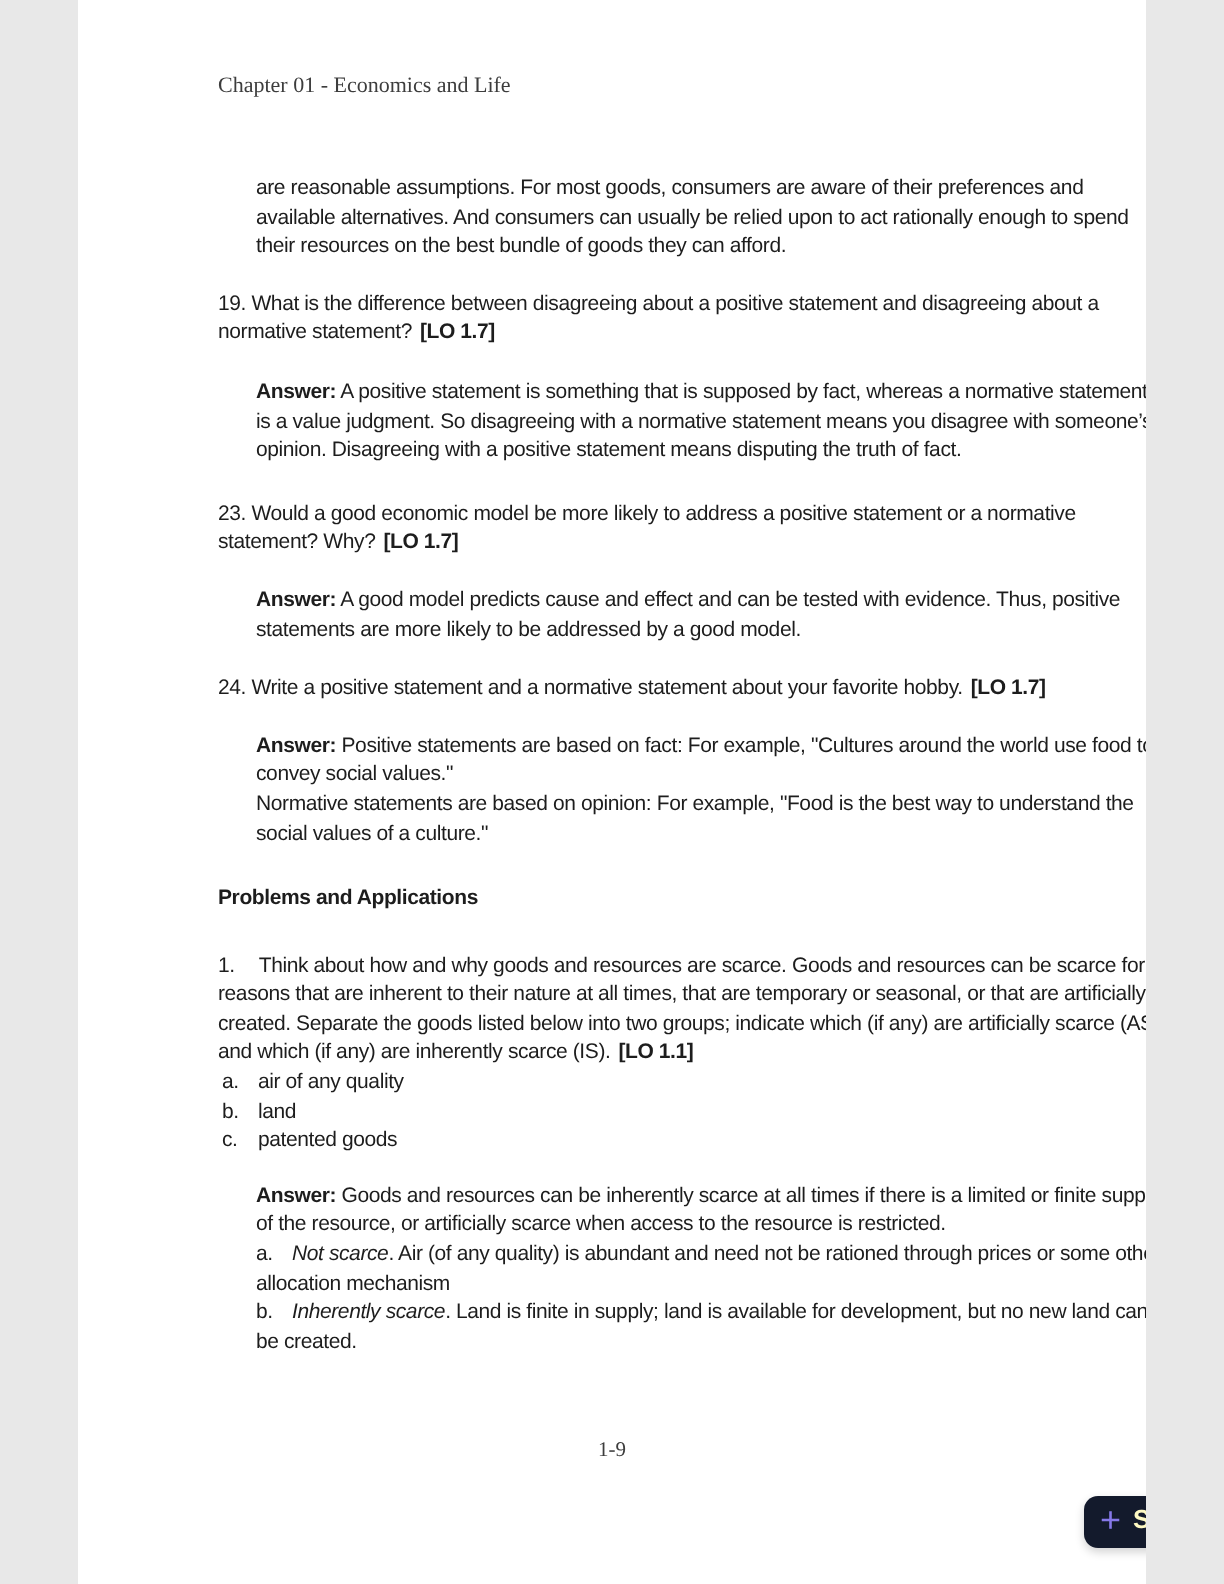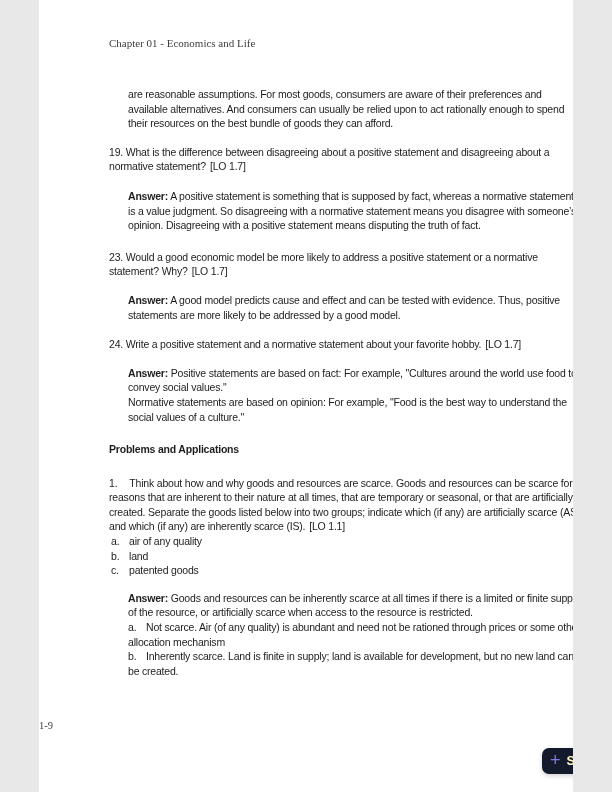--- a/index.html
+++ b/index.html
@@ -28,43 +28,43 @@
   }
   .body-col {
     position: absolute;
     top: 75px;
     left: 70px;
     width: 472px;
   }
   p { margin: 0; }
   .indent { margin-left: 19px; margin-top: 12px; }
   .b { font-weight: bold; }
-  .i { }
-  .lo { font-weight: normal; padding-left: 4px; margin-top: 47px; }
+  .i { font-style: italic; }
+  .lo { font-weight: bold; padding-left: 4px; margin-top: 47px; }
   .mt-q { margin-top: 15px; }
   .mt-a { margin-top: 14px; }
   .mt-q23 { margin-top: 17px; }
   .section-heading {
     margin-top: 18px;
     font-size: 10.5px;
     font-weight: bold;
     letter-spacing: -0.2px;
   }
   .problem { margin-top: 19px; }
   .pnum { padding-right: 12px; }
   .goods-list { padding-left: 2px; }
   .goods-list .letter { display: inline-block; width: 18px; }
   .answer-block { margin-top: 13px; }
   .sub-letter { display: inline-block; width: 18px; }
   .page-footer {
     position: absolute;
     top: 719px;
     left: 0;
     right: 0;
-    text-align: left;
+    text-align: center;
     font-family: "Liberation Serif", serif;
     font-size: 10.5px;
     letter-spacing: 0;
     color: #3d3d3d;
   }
   .logo-badge {
     position: absolute;
     left: 503px;
     top: 748px;
     height: 26px;

